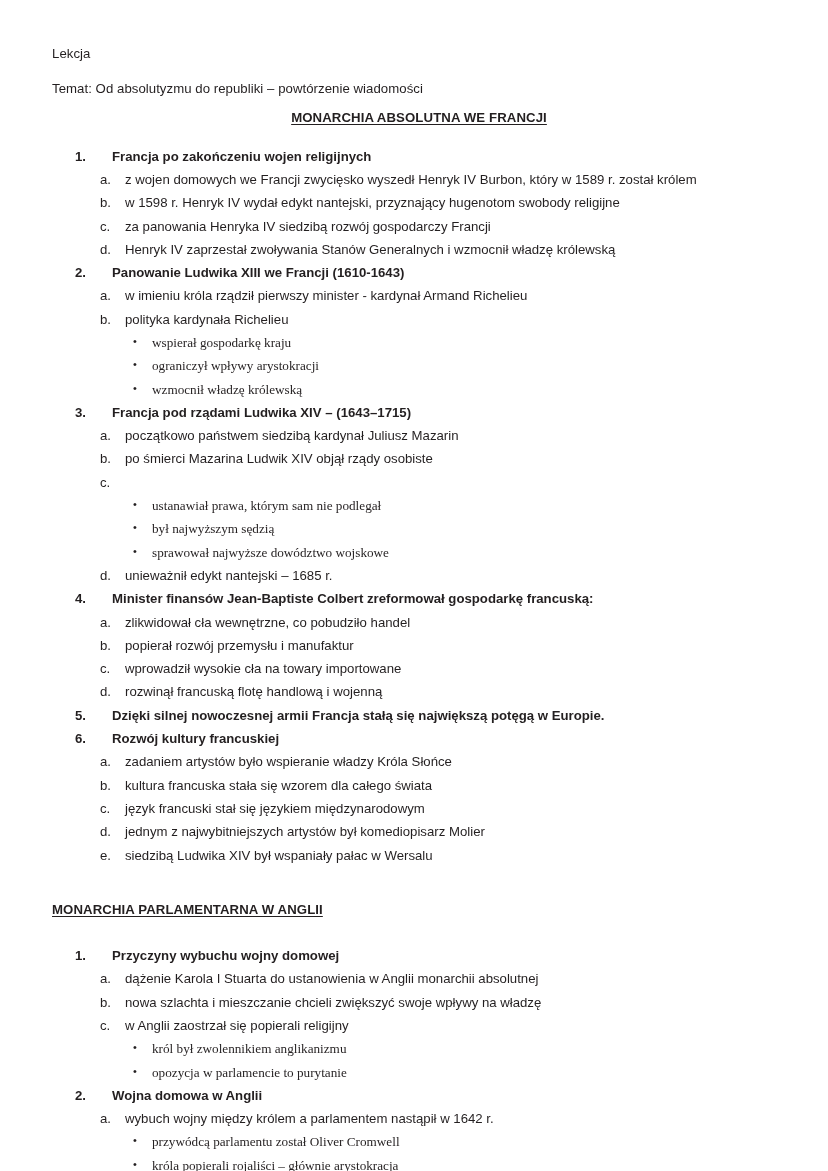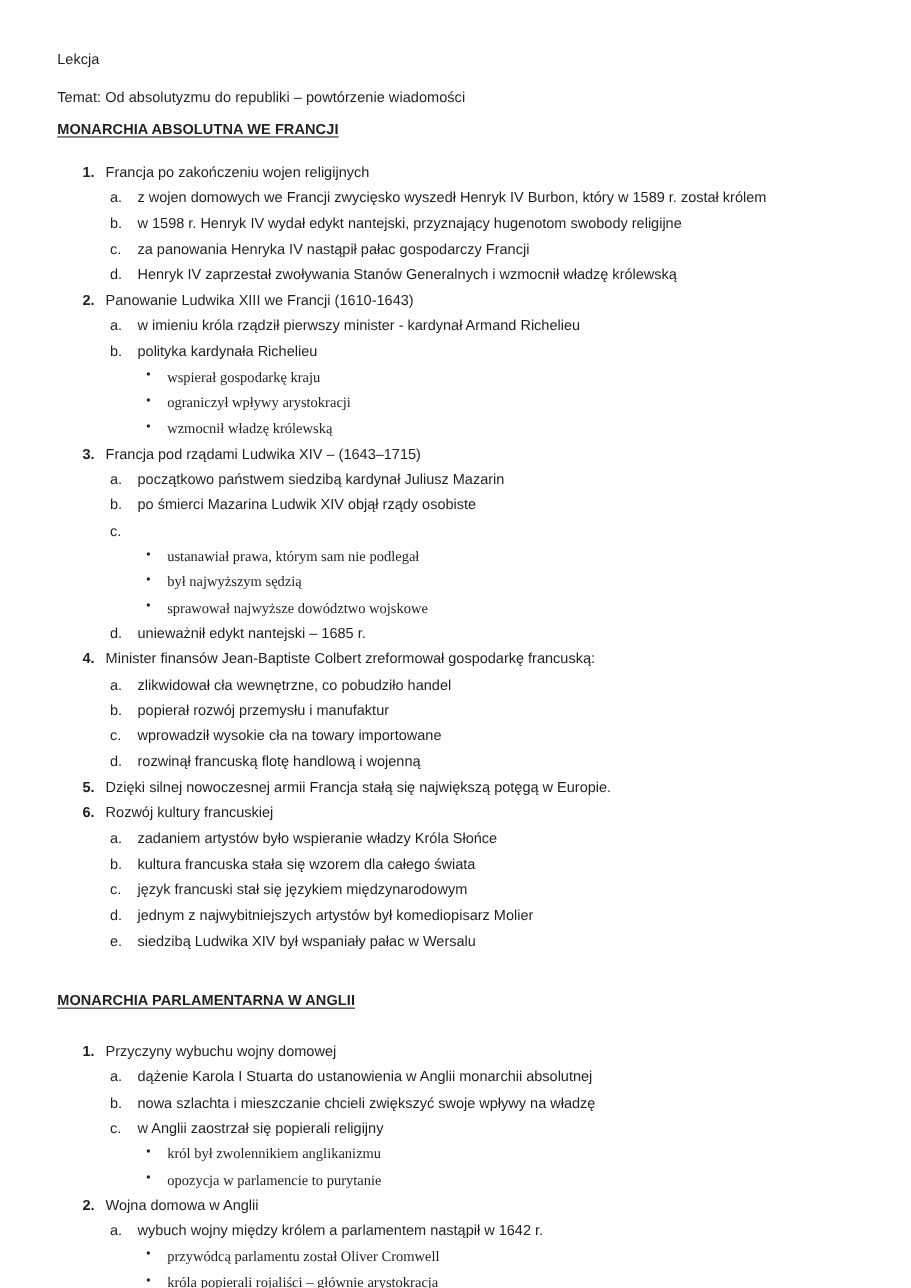--- a/index.html
+++ b/index.html
@@ -33,21 +33,21 @@
   .section-heading {
     font-weight: bold;
     font-size: 13.2px;
     text-decoration: underline;
     text-underline-offset: 2px;
     color: #231f20;
     letter-spacing: 0.1px;
     margin: 0;
     display: block;
   }
-  .heading-wrap-1 { margin-bottom: 25px; }
+  .heading-wrap-1 { margin-bottom: 25px; text-align: center; }
   .heading-wrap-2 { margin-top: 31px; margin-bottom: 33px; }
   .row {
     position: relative;
     display: block;
     min-height: 14px;
     padding-bottom: 9.3px;
   }
   .marker {
     position: absolute;
     top: 0;
@@ -56,21 +56,21 @@
     font-size: 13.2px;
   }
   .txt {
     display: block;
     color: #231f20;
     font-size: 13.2px;
   }
 
   
   .lv1 > .marker { left: 23px; width: 20px; font-weight: bold; }
-  .lv1 > .txt    { margin-left: 44px; font-weight: normal; }
+  .lv1 > .txt    { margin-left: 60px; font-weight: bold; }
 
   
   .lv2 > .marker { left: 48px; width: 20px; }
   .lv2 > .txt    { margin-left: 73px; }
 
   
   .lv3 > .marker { left: 81px; width: 16px; font-size: 11px; }
   .lv3 > .txt    { margin-left: 100px; font-family: Liberation Serif, serif; }
 </style>
 </head>
@@ -94,21 +94,21 @@
         <div class="row lv2">
           <span class="marker">a.</span>
           <span class="txt">z wojen domowych we Francji zwycięsko wyszedł Henryk IV Burbon, który w 1589 r. został królem</span>
         </div>
         <div class="row lv2">
           <span class="marker">b.</span>
           <span class="txt">w 1598 r. Henryk IV wydał edykt nantejski, przyznający hugenotom swobody religijne</span>
         </div>
         <div class="row lv2">
           <span class="marker">c.</span>
-          <span class="txt">za panowania Henryka IV nastąpił pałac gospodarczy Francji</span>
+          <span class="txt">za panowania Henryka IV siedzibą rozwój gospodarczy Francji</span>
         </div>
         <div class="row lv2">
           <span class="marker">d.</span>
           <span class="txt">Henryk IV zaprzestał zwoływania Stanów Generalnych i wzmocnił władzę królewską</span>
         </div>
         <div class="row lv1">
           <span class="marker">2.</span>
           <span class="txt">Panowanie Ludwika XIII we Francji (1610-1643)</span>
         </div>
         <div class="row lv2">

